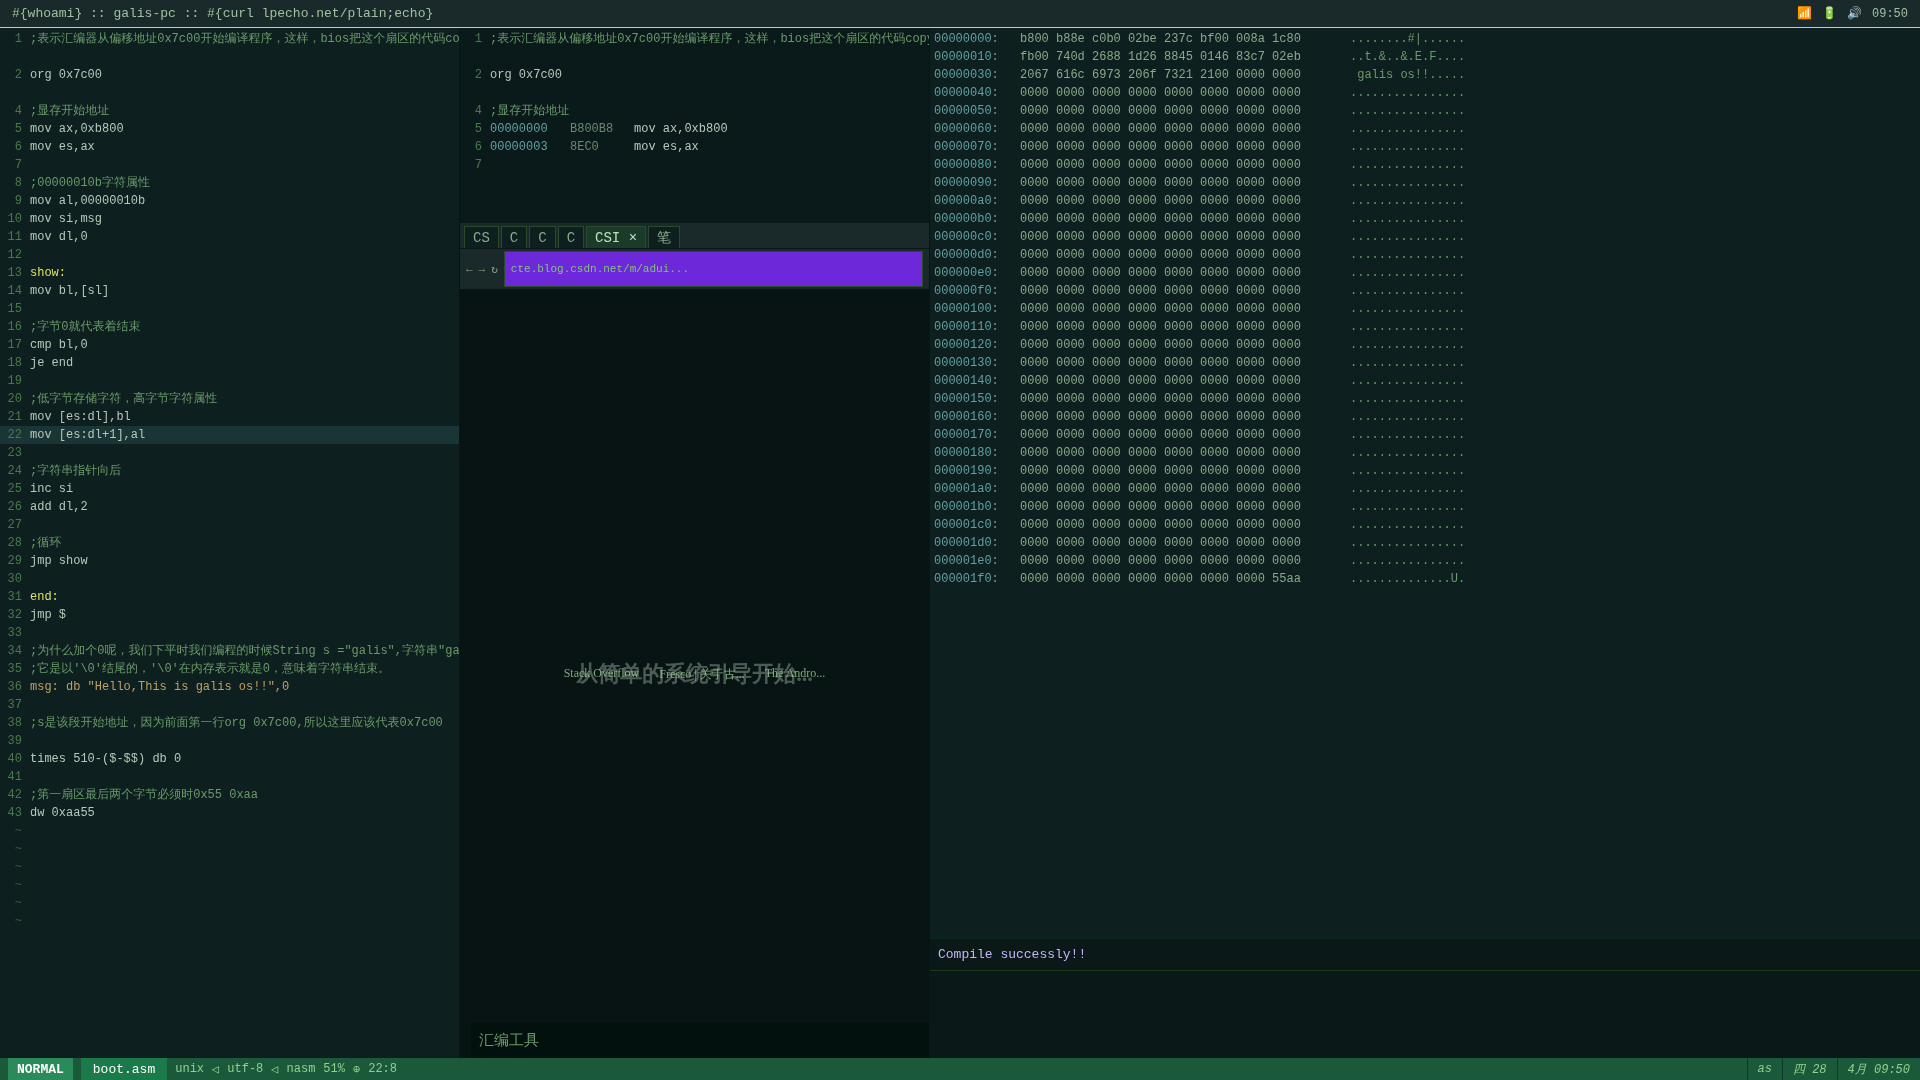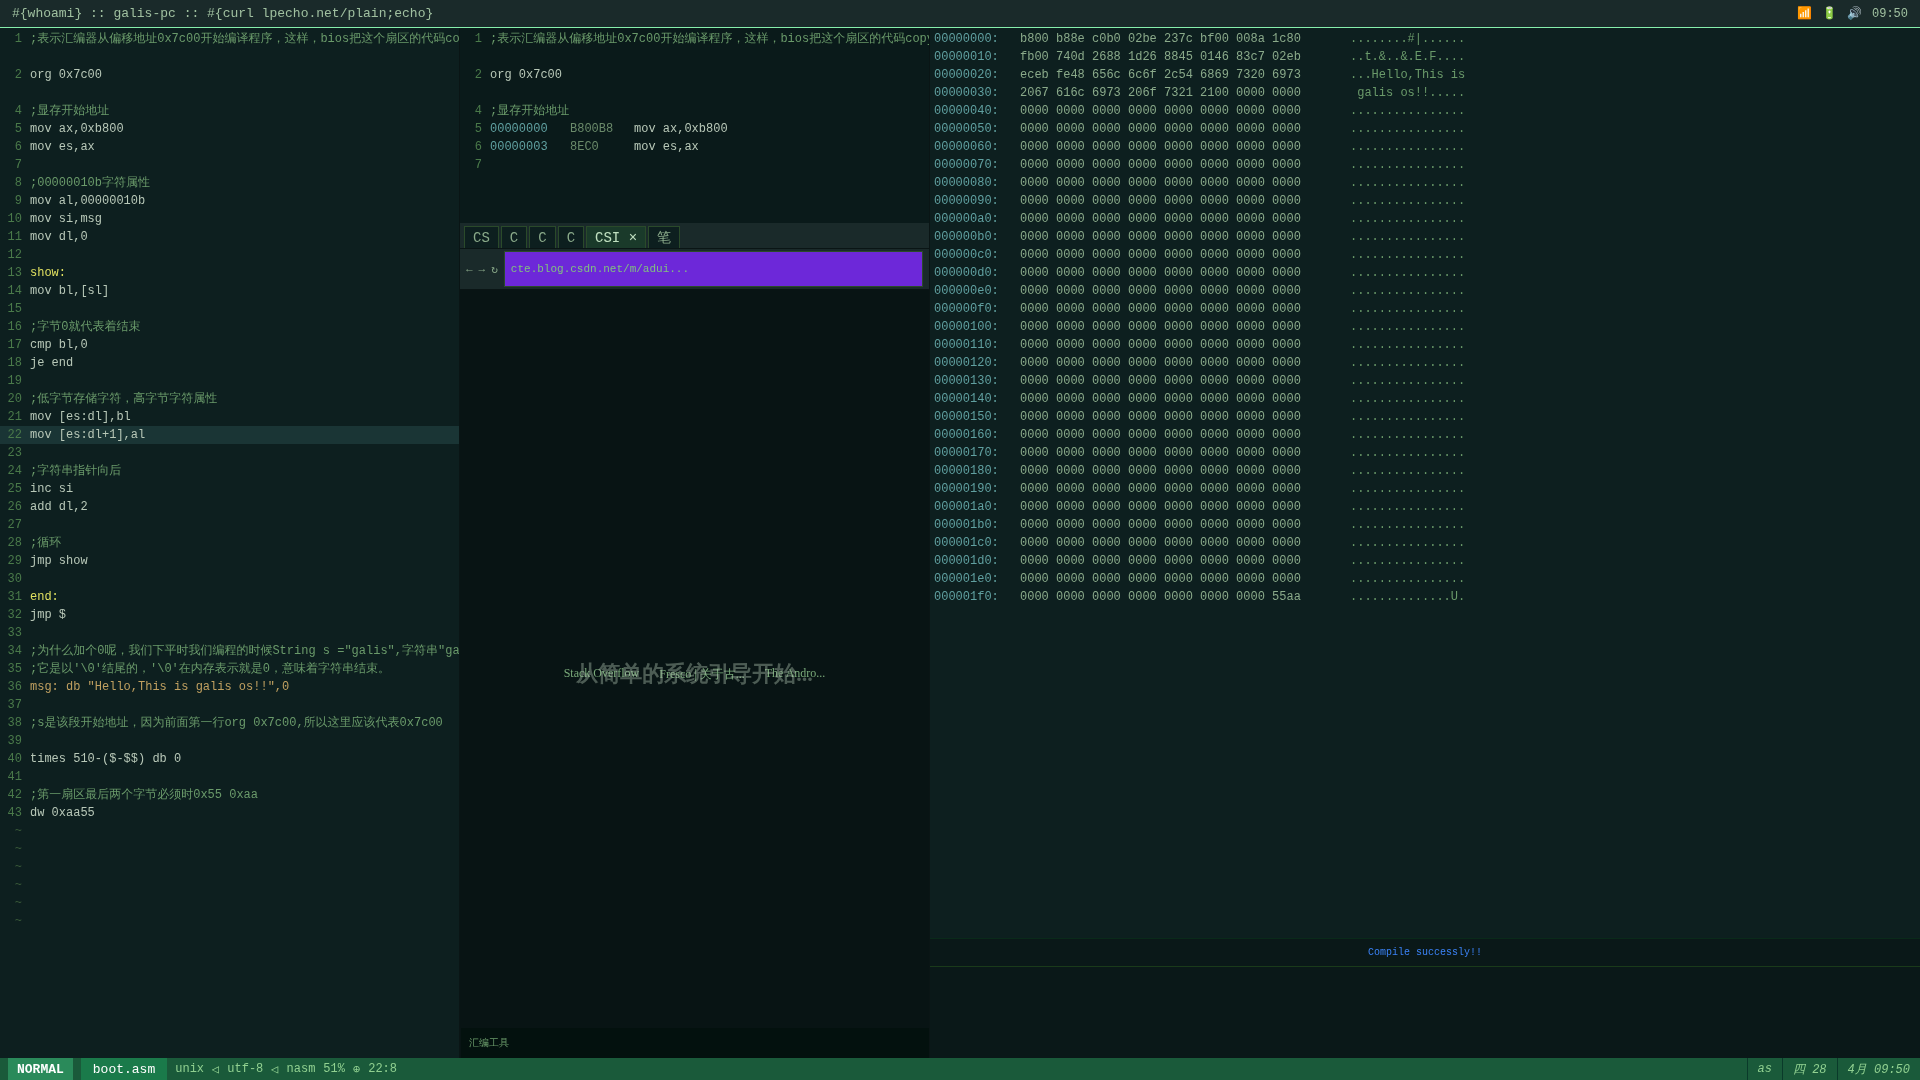--- a/index.html
+++ b/index.html
@@ -276,24 +276,23 @@
       color: rgba(180,200,180,0.4);
       font-size: 22px;
       font-weight: bold;
       text-align: center;
       white-space: nowrap;
     }
 
     
     #compile-msg {
       padding: 8px;
-      color: #3b82f6;
-      font-size: 10px;
+      color: #c4b5fd;
+      font-size: 13px;
       border-bottom: 1px solid #1a3a1a;
-      text-align: center;
     }
 
     
     #right-lower {
       flex: 1;
       background: #0a1818;
       overflow: hidden;
       padding: 4px;
     }
 
@@ -593,44 +592,39 @@
 
         <div style="position:absolute; inset:0; background:rgba(5,15,15,0.7); display:flex; flex-direction:column; align-items:center; justify-content:center; gap:10px;">
           <div style="display:flex; gap:20px; color:#7aaa7a; font-size:12px;">
             <span style="cursor:pointer;">Stack Overflow</span>
             <span style="cursor:pointer;">Fresco | 关于古...</span>
             <span style="cursor:pointer;">The Andro...</span>
           </div>
         </div>
         <div class="overlay-title">从简单的系统引导开始...</div>
 
-        <div style="position:absolute; bottom:0; left:1px; right:0; background:rgba(0,15,10,0.6); padding:8px; font-size:10px; color:#6a9a6a;">
+        <div style="position:absolute; bottom:0; left:11px; right:0; background:rgba(0,15,10,0.6); padding:8px; font-size:15px; color:#6a9a6a;">
           <div>汇编工具</div>
         </div>
       </div>
     </div>
   </div>
 
   <div id="right-panel">
 
     <div style="flex: 1; overflow: hidden; padding: 2px 0;" id="hex-dump-area">
     <div class="hex-line">
           <span class="hex-addr">00000000:</span>
           <span class="hex-bytes">b800 b88e c0b0 02be 237c bf00 008a 1c80  </span>
           <span class="hex-ascii">........#|......</span>
         </div>
         <div class="hex-line">
           <span class="hex-addr">00000010:</span>
           <span class="hex-bytes">fb00 740d 2688 1d26 8845 0146 83c7 02eb  </span>
           <span class="hex-ascii">..t.&amp;..&amp;.E.F....</span>
-        </div>
-        <div class="hex-line">
-          <span class="hex-addr">00000020:</span>
-          <span class="hex-bytes">eceb fe48 656c 6c6f 2c54 6869 7320 6973  </span>
-          <span class="hex-ascii">...Hello,This is</span>
         </div>
         <div class="hex-line">
           <span class="hex-addr">00000030:</span>
           <span class="hex-bytes">2067 616c 6973 206f 7321 2100 0000 0000  </span>
           <span class="hex-ascii"> galis os!!.....</span>
         </div>
         <div class="hex-line">
           <span class="hex-addr">00000040:</span>
           <span class="hex-bytes">0000 0000 0000 0000 0000 0000 0000 0000  </span>
           <span class="hex-ascii">................</span>

